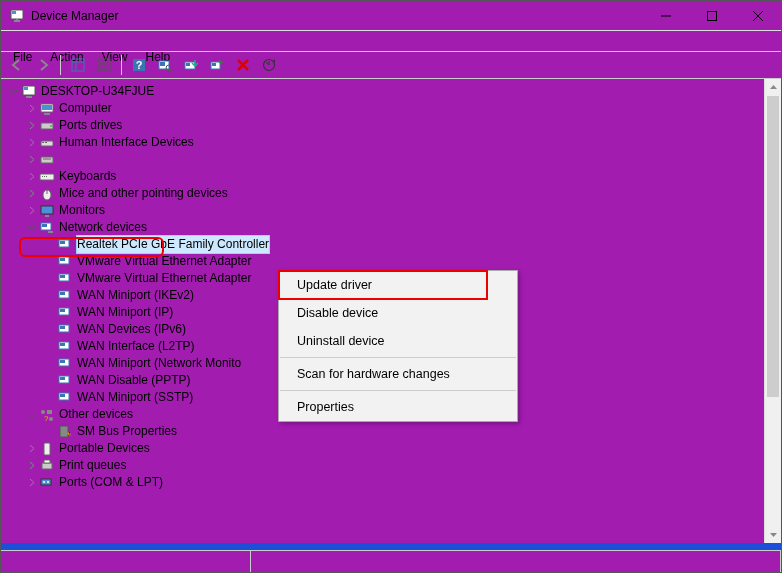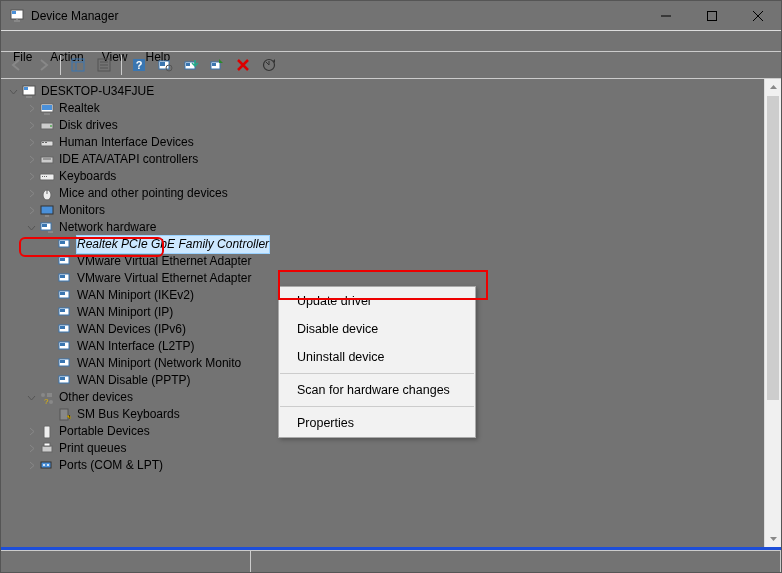--- a/index.html
+++ b/index.html
@@ -1,35 +1,35 @@
 <!DOCTYPE html>
 <html><head>
 <meta charset="utf-8">
 <style>
   * { box-sizing: border-box; }
   html, body { margin: 0; padding: 0; font-family: "Segoe UI", Tahoma, sans-serif; font-size: 12px; color: #000; background: #fff; }
-  .window { width: 782px; height: 573px; border: 1px solid #555; background: #737373; display: flex; flex-direction: column; position: relative; overflow: hidden; }
+  .window { width: 782px; height: 573px; border: 1px solid #555; background: #a21caf; display: flex; flex-direction: column; position: relative; overflow: hidden; }
   .titlebar { height: 30px; display: flex; align-items: center; border-bottom: 1px solid #ddd; }
   .titlebar .icon { width: 16px; height: 16px; margin: 0 6px 0 8px; display: flex; align-items: center; justify-content: center; }
   .titlebar .title { flex: 1; font-size: 12px; }
   .winbtns { display: flex; height: 30px; }
   .winbtn { width: 46px; display: flex; align-items: center; justify-content: center; }
   .winbtn svg { width: 10px; height: 10px; }
   .menubar { height: 20px; display: flex; align-items: center; padding: 0 4px; gap: 2px; }
   .menubar .mi { padding: 10px 8px; margin-top: 31px; }
   .toolbar { height: 28px; border-top: 1px solid #ccc; border-bottom: 1px solid #ccc; display: flex; align-items: center; padding: 0 4px; gap: 2px; }
   .tbtn { width: 24px; height: 22px; display: flex; align-items: center; justify-content: center; border: 1px solid transparent; }
   .tsep { width: 1px; height: 20px; background: #ccc; margin: 0 3px; }
-  .content { flex: 1; display: flex; position: relative; overflow: hidden; border-bottom: 3px solid #1d4ed8; }
+  .content { flex: 1; display: flex; position: relative; overflow: hidden; border-bottom: 7px solid #1d4ed8; }
   .tree { flex: 1; overflow: hidden; padding: 4px 0 0 6px; line-height: 17px; font-size: 12px; }
   .row { display: flex; align-items: center; height: 17px; white-space: nowrap; }
   .sp { display: inline-block; }
   .exp { width: 12px; height: 12px; display: inline-flex; align-items: center; justify-content: center; margin-right: 2px; color: #555; }
   .ico { width: 16px; height: 16px; display: inline-flex; align-items: center; justify-content: center; margin-right: 4px; }
-  .sel { background: #cce8ff; border: 1px solid #99d1ff; border-radius: 0; padding: 0 0px; margin-left: -1px; font-style: italic; }
+  .sel { background: #cce8ff; border: 1px solid #99d1ff; border-radius: 0; padding: 0 0px; margin-left: -1px; }
   .redbox1 { position: absolute; border: 2px solid #e00; border-radius: 6px; pointer-events: none; }
   .redbox2 { position: absolute; border: 2px solid #e00; pointer-events: none; }
   .ctxmenu { position: absolute; background: #f2f2f2; border: 1px solid #aaa; box-shadow: 2px 2px 4px rgba(0,0,0,0.25); font-size: 12.5px; }
   .ctxmenu .cmi { padding: 7px 18px; }
   .ctxmenu .csep { height: 1px; background: #ccc; margin: 2px 1px; }
   .ctxmenu .cmi.bold { font-weight: normal; }
   .scroll { width: 17px; background: #f0f0f0; border-left: 1px solid #ddd; display: flex; flex-direction: column; }
   .sbtn { height: 17px; display: flex; align-items: center; justify-content: center; color: #666; }
   .strack { flex: 1; position: relative; }
   .sthumb { position: absolute; left: 2px; right: 2px; top: 0; height: 70%; background: #cdcdcd; }
@@ -177,37 +177,37 @@
               <path d="M3 1 L7 4.5 L3 8" fill="none" stroke="#888"></path>
             </svg>
           </span>
           <span class="ico">
             <svg viewBox="0 0 16 16">
               <rect x="2" y="3" width="12" height="8" fill="#fff" stroke="#666"></rect>
               <rect x="3" y="4" width="10" height="5" fill="#4a90d9"></rect>
               <rect x="5" y="12" width="6" height="2" fill="#888"></rect>
             </svg>
           </span>
-          <span>Realtek</span>
+          <span>Computer</span>
         </div>
 
       <div class="row">
           <span class="sp" style="width:18px"></span>
           <span class="exp">
             <svg width="9" height="9" viewBox="0 0 9 9">
               <path d="M3 1 L7 4.5 L3 8" fill="none" stroke="#888"></path>
             </svg>
           </span>
           <span class="ico">
             <svg viewBox="0 0 16 16">
               <rect x="2" y="5" width="12" height="6" fill="#ccc" stroke="#666"></rect>
               <circle cx="12" cy="8" r="1" fill="#5a5"></circle>
             </svg>
           </span>
-          <span>Disk drives</span>
+          <span>Ports drives</span>
         </div>
 
 
       <div class="row">
           <span class="sp" style="width:18px"></span>
           <span class="exp">
             <svg width="9" height="9" viewBox="0 0 9 9">
               <path d="M3 1 L7 4.5 L3 8" fill="none" stroke="#888"></path>
             </svg>
           </span>
@@ -227,21 +227,20 @@
             <svg width="9" height="9" viewBox="0 0 9 9">
               <path d="M3 1 L7 4.5 L3 8" fill="none" stroke="#888"></path>
             </svg>
           </span>
           <span class="ico">
             <svg viewBox="0 0 16 16">
               <rect x="2" y="5" width="12" height="6" fill="#ccc" stroke="#666"></rect>
               <line x1="4" y1="7" x2="12" y2="7" stroke="#666"></line>
             </svg>
           </span>
-          <span>IDE ATA/ATAPI controllers</span>
         </div>
 
       <div class="row">
           <span class="sp" style="width:18px"></span>
           <span class="exp">
             <svg width="9" height="9" viewBox="0 0 9 9">
               <path d="M3 1 L7 4.5 L3 8" fill="none" stroke="#888"></path>
             </svg>
           </span>
           <span class="ico">
@@ -294,21 +293,21 @@
               <path d="M1 3 L4.5 7 L8 3" fill="none" stroke="#555"></path>
             </svg>
           </span>
           <span class="ico">
             <svg viewBox="0 0 16 16">
               <rect x="2" y="3" width="10" height="7" fill="#fff" stroke="#3a76b1"></rect>
               <rect x="3" y="4" width="5" height="3" fill="#3a76b1"></rect>
               <rect x="9" y="11" width="5" height="2" fill="#888"></rect>
             </svg>
           </span>
-          <span>Network hardware</span>
+          <span>Network devices</span>
         </div>
 
       <div class="row">
           <span class="sp" style="width:50px"></span>
           <span class="ico">
             <svg viewBox="0 0 16 16">
               <rect x="2" y="3" width="10" height="7" fill="#fff" stroke="#3a76b1"></rect>
               <rect x="3" y="4" width="5" height="3" fill="#3a76b1"></rect>
             </svg>
           </span>
@@ -386,20 +385,30 @@
         </div>
       <div class="row">
           <span class="sp" style="width:50px"></span>
           <span class="ico">
             <svg viewBox="0 0 16 16">
               <rect x="2" y="3" width="10" height="7" fill="#fff" stroke="#3a76b1"></rect>
               <rect x="3" y="4" width="5" height="3" fill="#3a76b1"></rect>
             </svg>
           </span>
           <span>WAN Disable (PPTP)</span>
+        </div>
+      <div class="row">
+          <span class="sp" style="width:50px"></span>
+          <span class="ico">
+            <svg viewBox="0 0 16 16">
+              <rect x="2" y="3" width="10" height="7" fill="#fff" stroke="#3a76b1"></rect>
+              <rect x="3" y="4" width="5" height="3" fill="#3a76b1"></rect>
+            </svg>
+          </span>
+          <span>WAN Miniport (SSTP)</span>
         </div>
 
       <div class="row">
           <span class="sp" style="width:18px"></span>
           <span class="exp">
             <svg width="9" height="9" viewBox="0 0 9 9">
               <path d="M1 3 L4.5 7 L8 3" fill="none" stroke="#555"></path>
             </svg>
           </span>
           <span class="ico">
@@ -414,21 +423,21 @@
         </div>
       <div class="row">
           <span class="sp" style="width:50px"></span>
           <span class="ico">
             <svg viewBox="0 0 16 16">
               <rect x="3" y="2" width="8" height="11" fill="#888" stroke="#555"></rect>
               <path d="M13 12 L10 9 L13 9 Z" fill="#e6b800" stroke="#b38f00"></path>
               <text x="11.5" y="12" font-size="6" fill="#000">!</text>
             </svg>
           </span>
-          <span>SM Bus Keyboards</span>
+          <span>SM Bus Properties</span>
         </div>
 
       <div class="row">
           <span class="sp" style="width:18px"></span>
           <span class="exp">
             <svg width="9" height="9" viewBox="0 0 9 9">
               <path d="M3 1 L7 4.5 L3 8" fill="none" stroke="#888"></path>
             </svg>
           </span>
           <span class="ico">
@@ -485,21 +494,21 @@
         </div>
       <div class="sbtn">
           <svg width="9" height="9" viewBox="0 0 9 9">
             <path d="M1 3 L4.5 7 L8 3 Z" fill="#888"></path>
           </svg>
         </div>
     </div>
 
     <div class="redbox1" style="left:18px; top:158px; width:145px; height:20px;"></div>
 
-    <div class="ctxmenu" style="left:277px; top:207px; width:198px;">
+    <div class="ctxmenu" style="left:277px; top:191px; width:240px;">
       <div class="cmi">Update driver</div>
       <div class="cmi">Disable device</div>
       <div class="cmi">Uninstall device</div>
       <div class="csep"></div>
       <div class="cmi">Scan for hardware changes</div>
       <div class="csep"></div>
       <div class="cmi bold">Properties</div>
     </div>
 
     <div class="redbox2" style="left:277px; top:191px; width:210px; height:30px;"></div>

